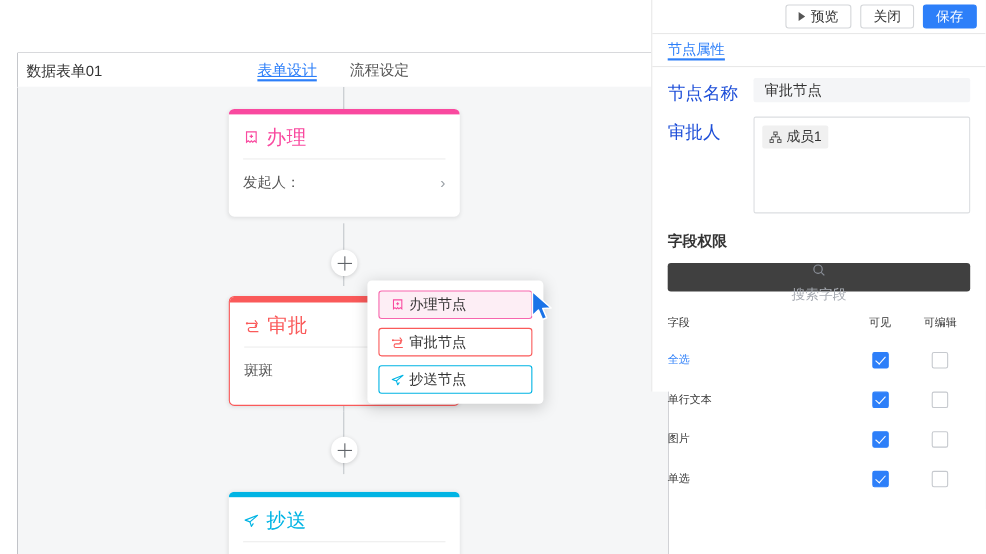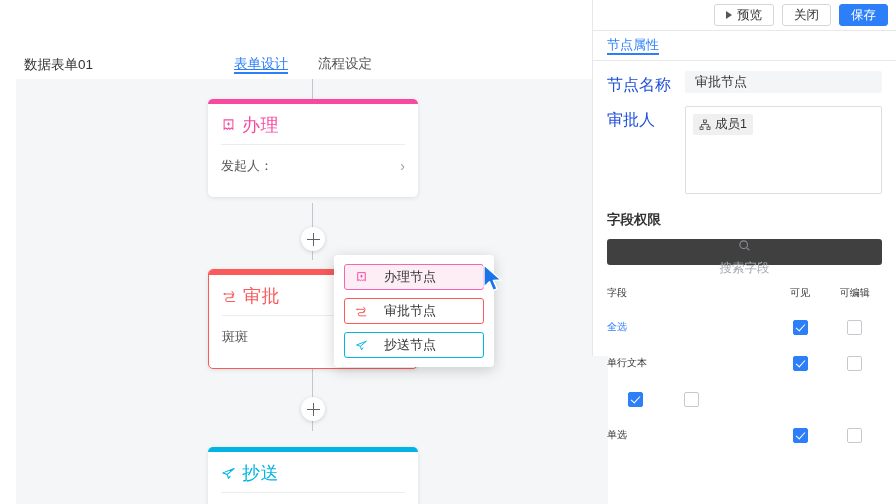--- a/index.html
+++ b/index.html
@@ -63,21 +63,21 @@
   }
   .plusbtn span::before{left:0;right:0;top:6px;height:1.6px;}
   .plusbtn span::after{top:0;bottom:0;left:6px;width:1.6px;}
 
   
   .menu{
     position:absolute;left:318px;top:176px;width:160px;background:#fff;border-radius:4px;
     box-shadow:0 3px 14px rgba(0,0,0,.18);padding:9px 10px;box-sizing:border-box;
   }
   .menu-item{
-    height:26px;border-radius:3px;display:flex;align-items:center;gap:16px;padding:0 10px;
+    height:26px;border-radius:3px;display:flex;align-items:center;gap:4px;padding:0 10px;
     font-size:13px;margin-bottom:8px;box-sizing:border-box;cursor:pointer;background:#fff;
   }
   .menu-item:last-child{margin-bottom:0;}
   .menu-item.mi-pink{border:1px solid #f濃;}
   .mi-pink{border:1px solid #f766ad;background:#fdeef5;color:#333;}
   .mi-red{border:1px solid #fa5a5a;color:#333;}
   .mi-blue{border:1px solid #00b4e4;color:#333;}
 
   .cursor{position:absolute;left:466px;top:185px;width:26px;height:30px;}
 
@@ -345,20 +345,21 @@
           <div class="td-c">
               <span class="cb on"></span>
             </div>
           <div class="td-c">
               <span class="cb"></span>
             </div>
         </div>
 
 
         <div class="tr">
+          <div class="td-name">图片</div>
           <div class="td-c">
               <span class="cb on"></span>
             </div>
           <div class="td-c">
               <span class="cb"></span>
             </div>
         </div>
 
         <div class="tr">
           <div class="td-name">单选</div>

